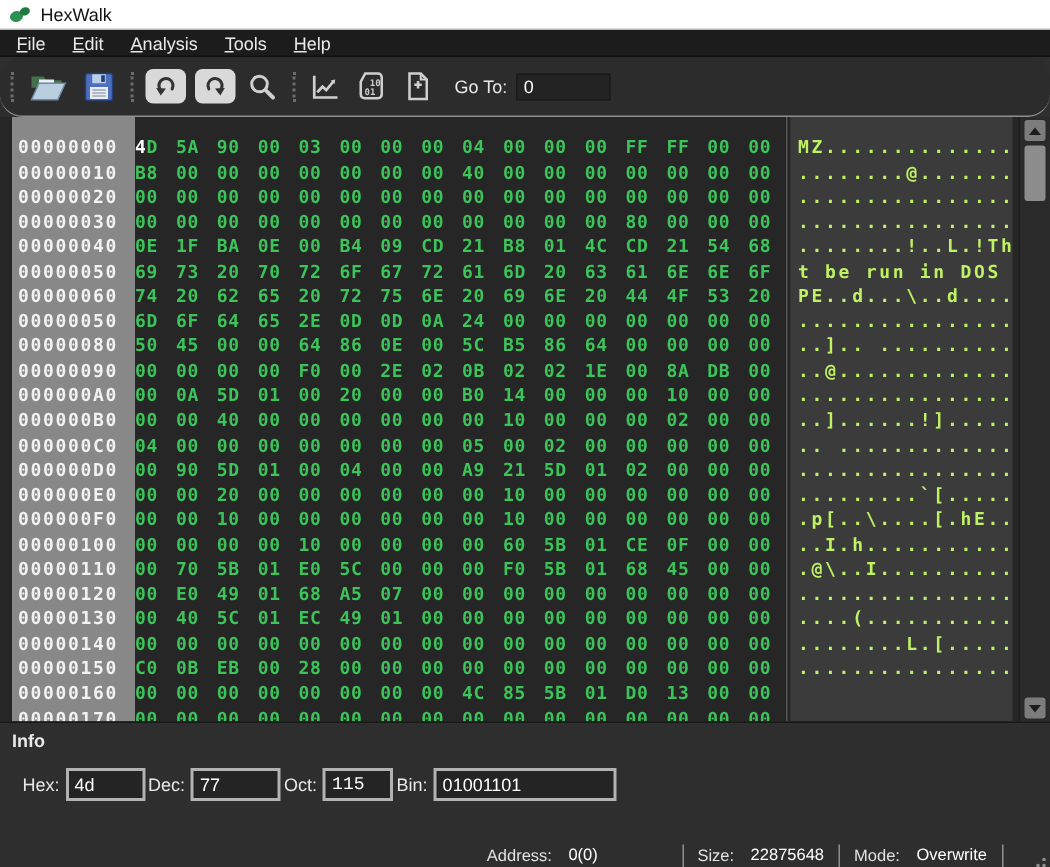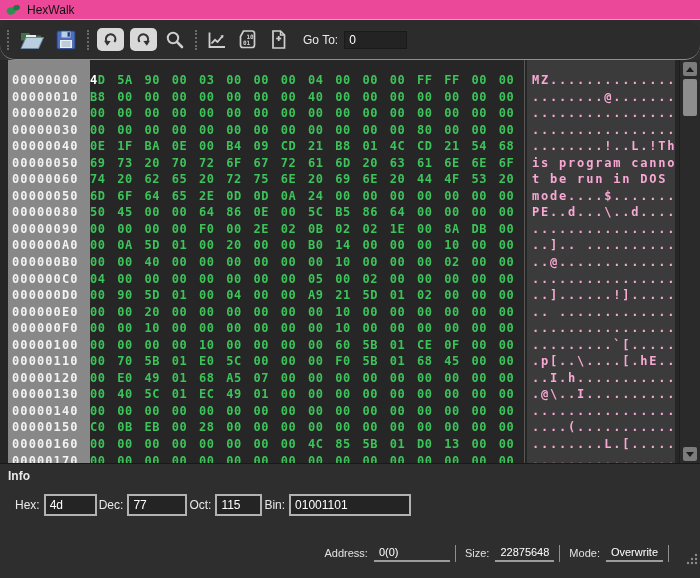--- a/index.html
+++ b/index.html
@@ -4,21 +4,21 @@
 <style>
   * { box-sizing: border-box; }
   body { margin:0; background:#444; }
   .window {
     position:relative; width:700px; height:578px; overflow:hidden;
     background:#2e2e2e; font-family:"Liberation Sans",sans-serif;
   }
 
   
   .titlebar {
-    height:20px; background:#ec4899; display:flex; align-items:center;
+    height:20px; background:#ffffff; display:flex; align-items:center;
     padding-left:6px; gap:6px; border-bottom:1px solid #b8b8b8;
   }
   .titlebar .title { font-size:12px; color:#111; }
 
   
   .menubar {
     height:18px; background:#1c1c1c; display:flex; align-items:center;
     padding-left:2px; border-bottom:1px solid #101010;
   }
   .menu-item {
@@ -59,21 +59,21 @@
     letter-spacing:0.5px; padding-left:2px; white-space:nowrap;
   }
   .cursor-char { color:#ffffff; }
   .splitline { position:absolute; left:524px; top:0; width:1px; height:100%; background:#565656; }
   .asciipanel {
     position:absolute; left:527px; top:0; width:148px; height:100%;
     background:#3b3b3b; padding-top:13px; overflow:hidden;
   }
   .asciirow {
     height:16.55px; line-height:16.55px; padding-left:5px;
-    font:bold 12px "DejaVu Sans Mono",monospace; color:#f9a8d4;
+    font:bold 12px "DejaVu Sans Mono",monospace; color:#bef264;
     letter-spacing:1.8px; white-space:pre; overflow:hidden;
   }
   .vscroll {
     position:absolute; left:679px; top:0; width:21px; height:100%;
     background:#2a2a2a; border-left:1px solid #1e1e1e;
   }
   .sb-btn {
     position:absolute; left:3px; width:14px; height:14px; background:#7c7c7c;
     border-radius:2px; display:flex; align-items:center; justify-content:center;
     border:none; padding:0;
@@ -86,21 +86,21 @@
   
   .infodock { position:relative; height:75px; background:#2e2e2e; border-top:1px solid #191919; }
   .dock-title { position:absolute; left:8px; top:5px; color:#e9e9e9; font-size:12px; font-weight:bold; }
   .info-fields { position:absolute; left:15px; top:30px; display:flex; align-items:center; }
   .info-group { display:flex; align-items:center; margin-right:2px; }
   .info-label { font-size:12px; color:#e9e9e9; margin-right:4px; }
   .info-box {
     height:22px; border:2px solid #b2b2b2; background:#242424; color:#fff;
     font-size:12px; padding:0 4px; display:flex; align-items:center;
   }
-  .w-hex { width:53px; } .w-dec { width:60px; } .w-oct { width:47px; } .w-bin { width:122px; }
+  .w-hex { width:53px; } .w-dec { width:60px; } .w-oct { width:47px;font-family:Liberation Mono, monospace; } .w-bin { width:122px; }
 
   
   .statusbar {
     height:30px; display:flex; align-items:center; justify-content:flex-end;
     padding-right:22px; font-size:11px; color:#e2e2e2; position:relative;
     background:#2e2e2e;
   }
   .sb-label { margin-right:6px; }
   .sb-value { border-bottom:2px solid #9c9c9c; padding:1px 5px 2px; color:#fff; white-space:nowrap; }
   .sb-value.addrw { width:76px; }
@@ -115,20 +115,27 @@
 <div class="window">
 
   <div class="titlebar">
     <svg class="icon-svg" width="15" height="13" viewBox="0 0 15 13">
       <ellipse cx="5" cy="8" rx="4.4" ry="3.6" fill="#2c9150" transform="rotate(-18 5 8)"></ellipse>
       <ellipse cx="10.6" cy="4.6" rx="3.4" ry="2.7" fill="#1e7a3e" transform="rotate(-18 10.6 4.6)"></ellipse>
     </svg>
     <span class="title">HexWalk</span>
   </div>
 
+  <div class="menubar">
+    <span class="menu-item">File</span>
+    <span class="menu-item">Edit</span>
+    <span class="menu-item">Analysis</span>
+    <span class="menu-item">Tools</span>
+    <span class="menu-item">Help</span>
+  </div>
 
   <div class="toolbar">
     <div class="tb-grip"></div>
 
     <button class="tb-btn">
       <svg class="icon-svg" width="26" height="22" viewBox="0 0 26 22">
         <path d="M2 4 h8 l2 2.5 h10 v5 H2 z" fill="#44704c"></path>
         <rect x="7" y="6" width="10" height="6" fill="#e8eef4"></rect>
         <path d="M2 19.5 L7 8.5 H24.5 L19.5 19.5 z" fill="#b9cfdf" stroke="#6f8ba3" stroke-width="1"></path>
       </svg>
@@ -663,23 +670,21 @@
           <span class="byte">00</span>
         </div>
       </div>
     <div class="splitline"></div>
     <div class="asciipanel">
         <div class="asciirow">MZ..............</div>
         <div class="asciirow">........@.......</div>
         <div class="asciirow">................</div>
         <div class="asciirow">................</div>
         <div class="asciirow">........!..L.!Th</div>
-        <div class="asciirow">is program canno</div>
         <div class="asciirow">t be run in DOS </div>
-        <div class="asciirow">mode....$.......</div>
         <div class="asciirow">PE..d...\..d....</div>
         <div class="asciirow">................</div>
         <div class="asciirow">..].. ..........</div>
         <div class="asciirow">..@.............</div>
         <div class="asciirow">................</div>
         <div class="asciirow">..]......!].....</div>
         <div class="asciirow">.. .............</div>
         <div class="asciirow">................</div>
         <div class="asciirow">.........`[.....</div>
         <div class="asciirow">.p[..\....[.hE..</div>

